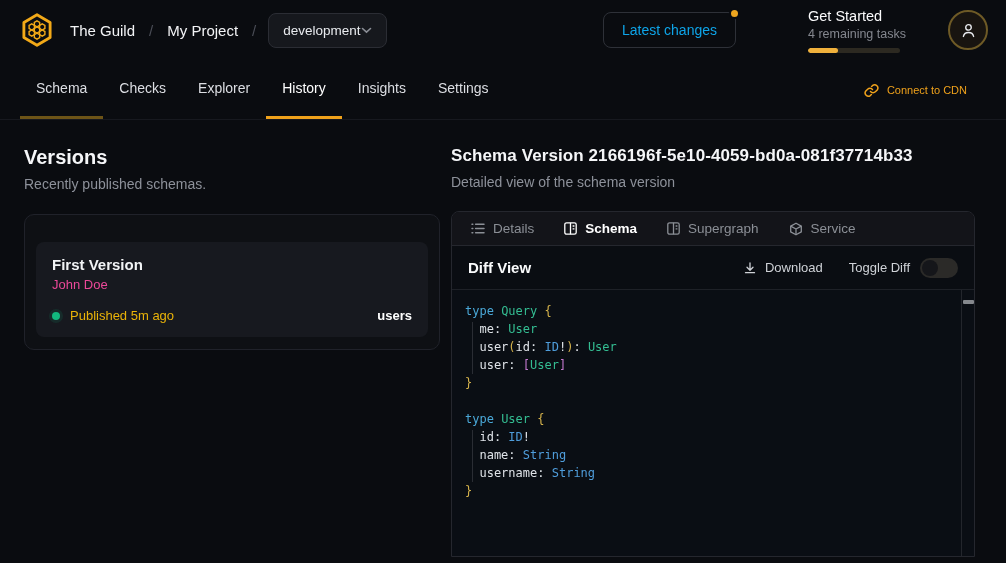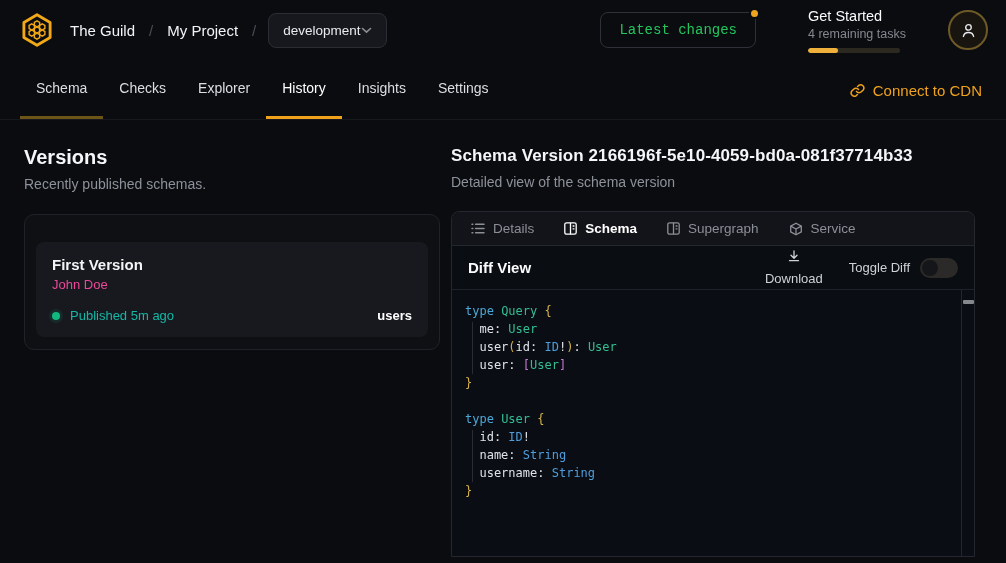--- a/index.html
+++ b/index.html
@@ -16,70 +16,70 @@
   .logo { width:38px; height:38px; flex:0 0 auto; color:#f2a918; }
   .crumbs { display:flex; align-items:center; margin-left:14px; gap:14px; font-size:15px; }
   .crumb { color:#f3f4f6; }
   .crumb-sep { color:#4b4e57; font-size:15px; }
   .target-select { margin-left:12px; display:flex; align-items:center; gap:0;
     background:#16181d; border:1px solid #2b2d34; border-radius:8px;
     padding:9px 14px; font-size:13.5px; color:#e9ebef; cursor:pointer; }
   .target-select .chev { color:#8b8e96; }
   .spacer { flex:1; }
   .latest-btn { position:relative; border:1px solid #2e3138; background:transparent;
-    border-radius:8px; padding:9px 18px; font-size:14px; color:#22c55e; cursor:pointer;
-    font-family:Liberation Mono, monospace; }
+    border-radius:8px; padding:9px 18px; font-size:14px; color:#0ea5e9; cursor:pointer;
+    font-family:Liberation Sans, sans-serif; }
   .latest-dot { position:absolute; top:-5px; right:-5px; width:11px; height:11px;
     border-radius:50%; background:#eda51f; border:2px solid #0a0c10; }
-  .get-started { margin-left:52px; width:96px; }
+  .get-started { margin-left:72px; width:96px; }
   .gs-title { font-size:14.5px; color:#fbfbfc; font-weight:500; }
   .gs-sub { font-size:12.5px; color:#84878f; margin-top:3px; white-space:nowrap; }
   .gs-bar { margin-top:7px; width:92px; height:5px; border-radius:3px; background:#2c2921; overflow:hidden; }
   .gs-fill { height:100%; background:#f0b13c; border-radius:3px; }
   .avatar { margin-left:44px; width:40px; height:40px; border-radius:50%;
     background:#181410; border:2px solid #6e5a26; display:flex; align-items:center;
     justify-content:center; color:#e8eaee; cursor:pointer; flex:0 0 auto; }
   
   .nav { position:absolute; top:60px; left:0; width:1006px; height:60px;
     border-bottom:1px solid #17191f; display:flex; align-items:stretch; padding:0 20px; }
   .tab { display:flex; align-items:center; padding:0 16px; font-size:14px;
     color:#dcdee3; border-bottom:3px solid transparent; cursor:pointer; }
   .tab.ul-dim { border-bottom-color:#6d5417; }
   .tab.ul-active { border-bottom-color:#f0a21b; color:#ffffff; }
-  .cdn-link { position:absolute; right:24px; top:0; height:60px; display:flex;
-    align-items:center; gap:8px; color:#f0a21b; font-size:15px; cursor:pointer; }
+  .cdn-link { position:absolute; right:39px; top:0; height:60px; display:flex;
+    align-items:center; gap:8px; color:#f0a21b; font-size:11px; cursor:pointer; }
   
   .content { position:absolute; top:120px; left:0; right:0; bottom:0; }
   .left-pane { position:absolute; left:24px; top:26px; width:416px; }
   .pane-title { font-size:20px; font-weight:700; color:#f5f6f8; }
   .pane-sub { font-size:14px; color:#8d919a; margin-top:7px; }
   .versions-card { margin-top:22px; background:#0e1014; border:1px solid #20222a;
     border-radius:10px; padding:27px 11px 12px 11px; }
   .version-item { background:#17191f; border-radius:8px; padding:14px 16px; cursor:pointer; }
   .vi-title { font-size:15px; font-weight:600; color:#f2f4f6; }
   .vi-author { font-size:13px; color:#ec4899; margin-top:4px; }
   .vi-row { display:flex; align-items:center; margin-top:16px; }
   .vi-dot { width:8px; height:8px; border-radius:50%; background:#12b97f;
     box-shadow:0 0 0 3px rgba(18,185,127,0.12); margin-right:10px; }
-  .vi-status { font-size:13px; color:#14b8a6; }
+  .vi-status { font-size:13px; color:#eab308; }
   .vi-service { margin-left:auto; font-size:13px; font-weight:700; color:#ffffff; }
   .right-pane { position:absolute; left:451px; top:26px; width:524px; }
   .rp-title { font-size:17px; font-weight:700; color:#f5f6f8; letter-spacing:0.1px; }
   .rp-sub { font-size:14px; color:#8d919a; margin-top:8px; }
   .detail-panel { margin-top:21px; border:1px solid #25272e; border-radius:8px 8px 0 0;
     height:346px; overflow:hidden; display:flex; flex-direction:column; }
   .dtabs { height:34px; background:#131419; border-bottom:1px solid #25272e;
     display:flex; align-items:center; padding-left:19px; gap:30px; }
   .dtab { display:flex; align-items:center; gap:8px; font-size:13.5px; color:#8b8f96; cursor:pointer; }
   .dtab.active { color:#ffffff; font-weight:600; }
   .diff-head { height:44px; border-bottom:1px solid #1e2127; display:flex;
     align-items:center; padding:0 16px; background:#0a0d12; }
   .diff-title { font-size:15px; font-weight:700; color:#fafbfc; }
   .diff-actions { margin-left:auto; display:flex; align-items:center; gap:26px; }
-  .dl-btn { display:flex; align-items:center; gap:8px; font-size:13px; color:#cfd2d7; cursor:pointer;flex-direction:column; }
+  .dl-btn { display:flex; align-items:center; gap:8px; font-size:13px; color:#cfd2d7; cursor:pointer; }
   .tg-wrap { display:flex; align-items:center; gap:10px; }
   .tg-label { font-size:13px; color:#cfd2d7; }
   .toggle { width:38px; height:20px; border-radius:10px; background:#2b2a28;
     position:relative; cursor:pointer; }
   .toggle .knob { position:absolute; top:2px; left:2px; width:16px; height:16px;
     border-radius:50%; background:#15161a; }
   
   .code-area { flex:1; background:#0a0e14; position:relative;
     font-family:"DejaVu Sans Mono", monospace; font-size:12px; line-height:18px;
     padding:12px 16px 0 13px; }

